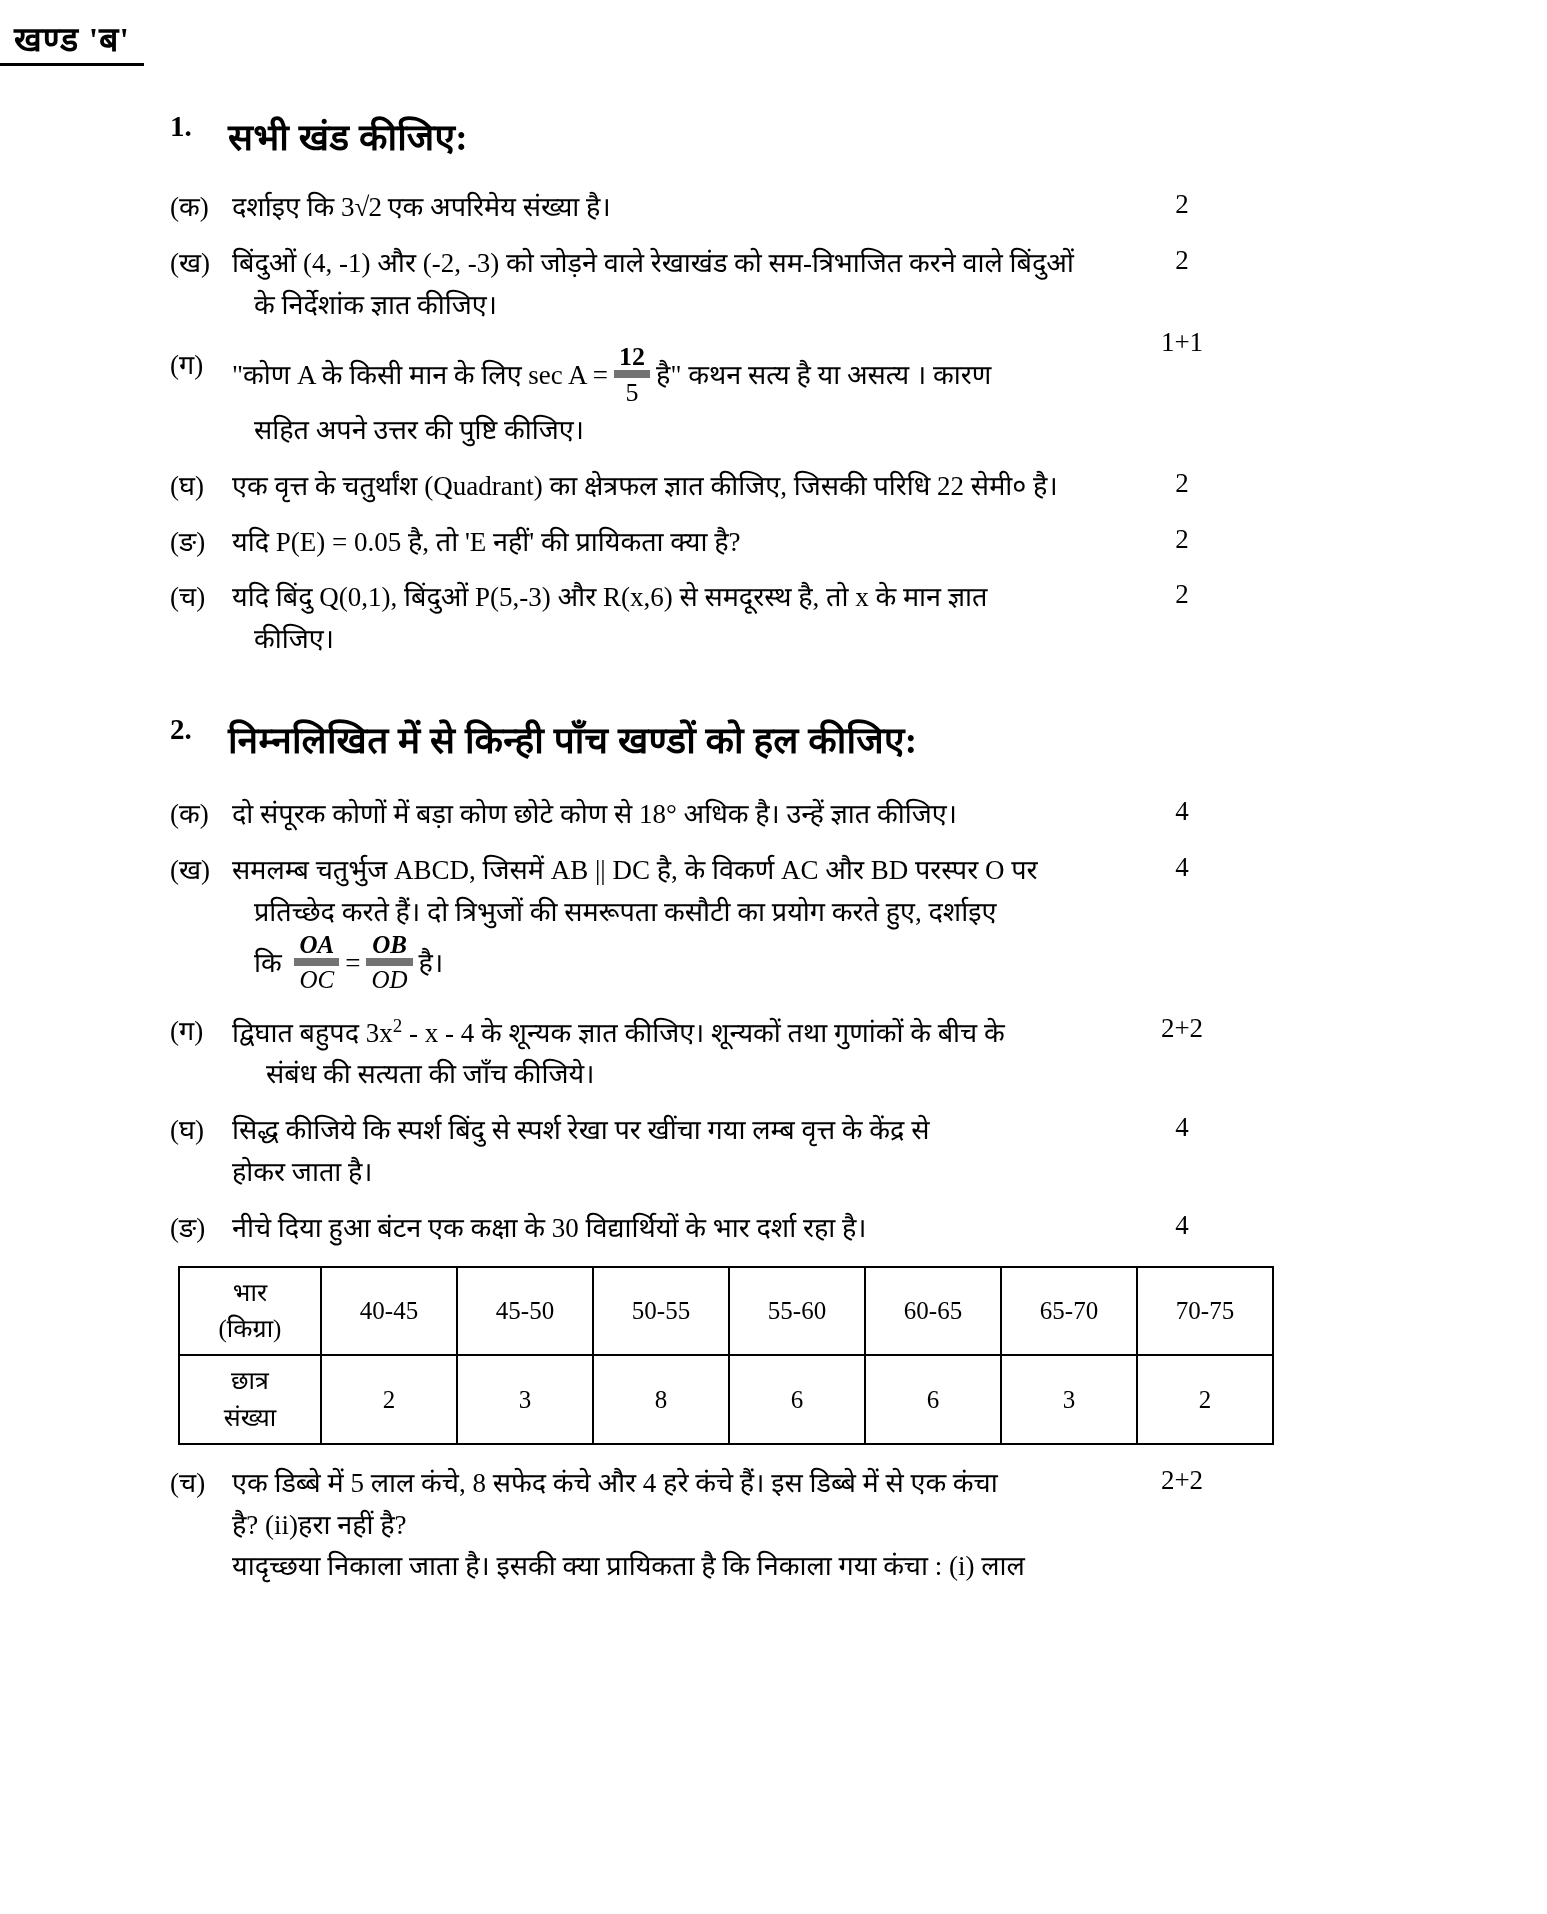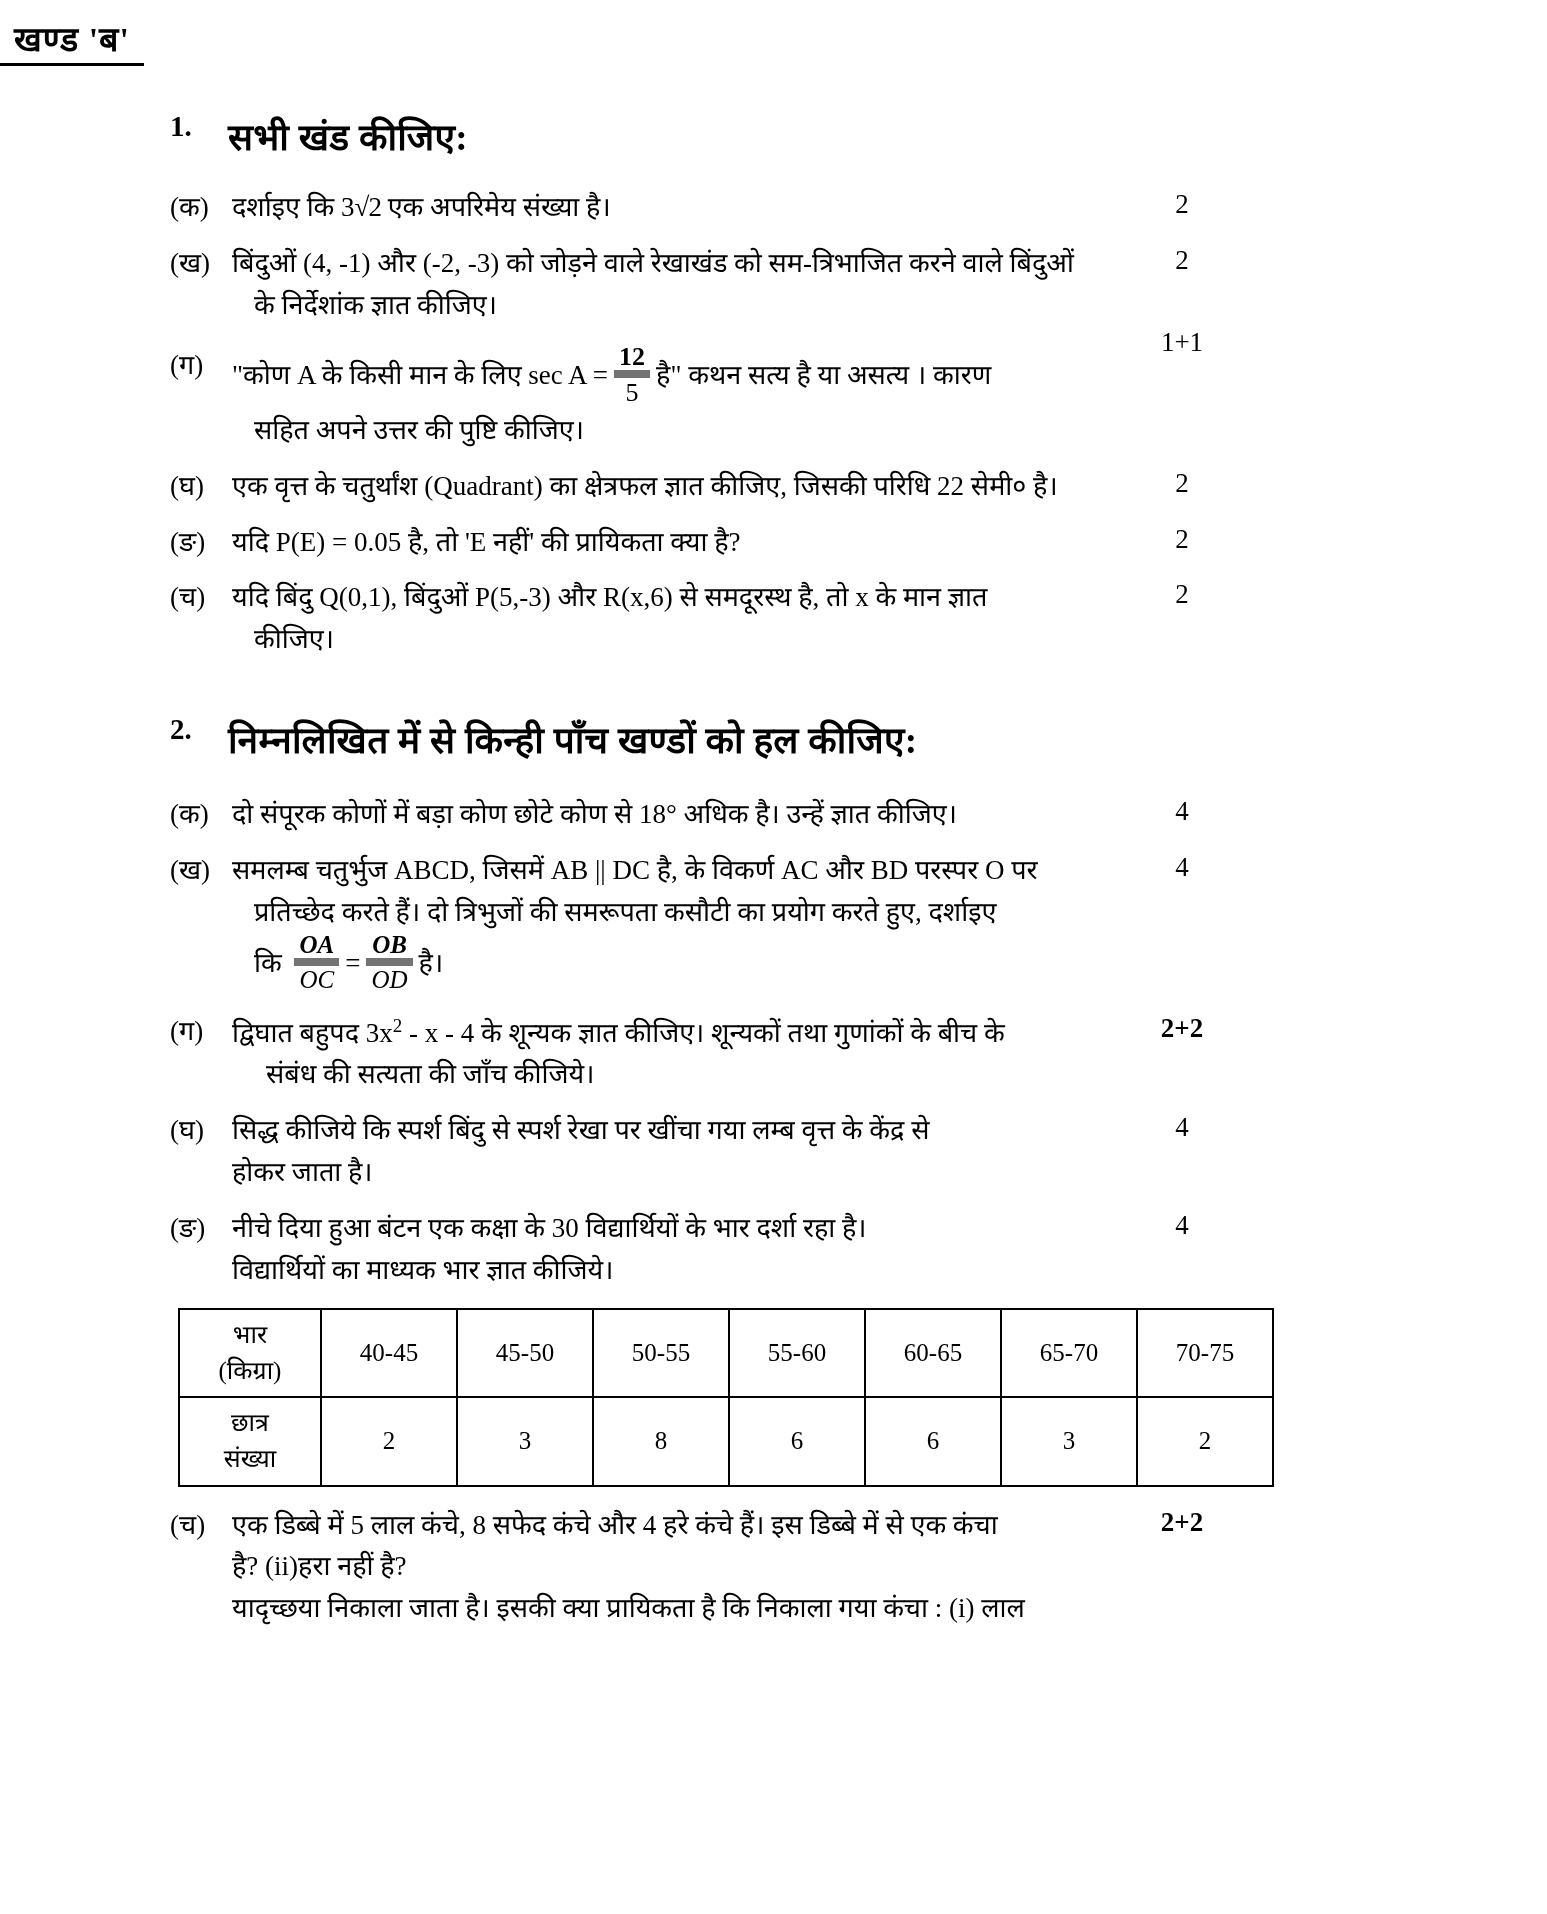--- a/index.html
+++ b/index.html
@@ -82,21 +82,21 @@
   }
   .part-marks {
     position: absolute;
     right: 330px;
     top: 2px;
     font-size: 27px;
     text-align: center;
     width: 70px;
   }
   .part-marks.bold {
-    font-weight: bold;
+    font-weight: normal;
   }
   .marks-up {
     top: -18px;
   }
 
   .line2 {
     display: block;
     padding-left: 22px;
   }
 
@@ -270,21 +270,20 @@
         <span>सिद्ध कीजिये कि स्पर्श बिंदु से स्पर्श रेखा पर खींचा गया लम्ब वृत्त के केंद्र से</span>
         <span class="line2" style="padding-left:0;">होकर जाता है।</span>
       </div>
       <div class="part-marks">4</div>
     </div>
 
     <div class="part-row">
       <div class="part-label">(ङ)</div>
       <div class="part-body">
         <span>नीचे दिया हुआ बंटन एक कक्षा के 30 विद्यार्थियों के भार दर्शा रहा है।</span>
-        <span class="line2" style="padding-left:0;">विद्यार्थियों का माध्यक भार ज्ञात कीजिये।</span>
       </div>
       <div class="part-marks">4</div>
     </div>
 
     <div class="table-wrap">
       <table class="freq">
         <tbody>
             <tr>
           <td class="rowhead">
             <span>भार</span><br>

